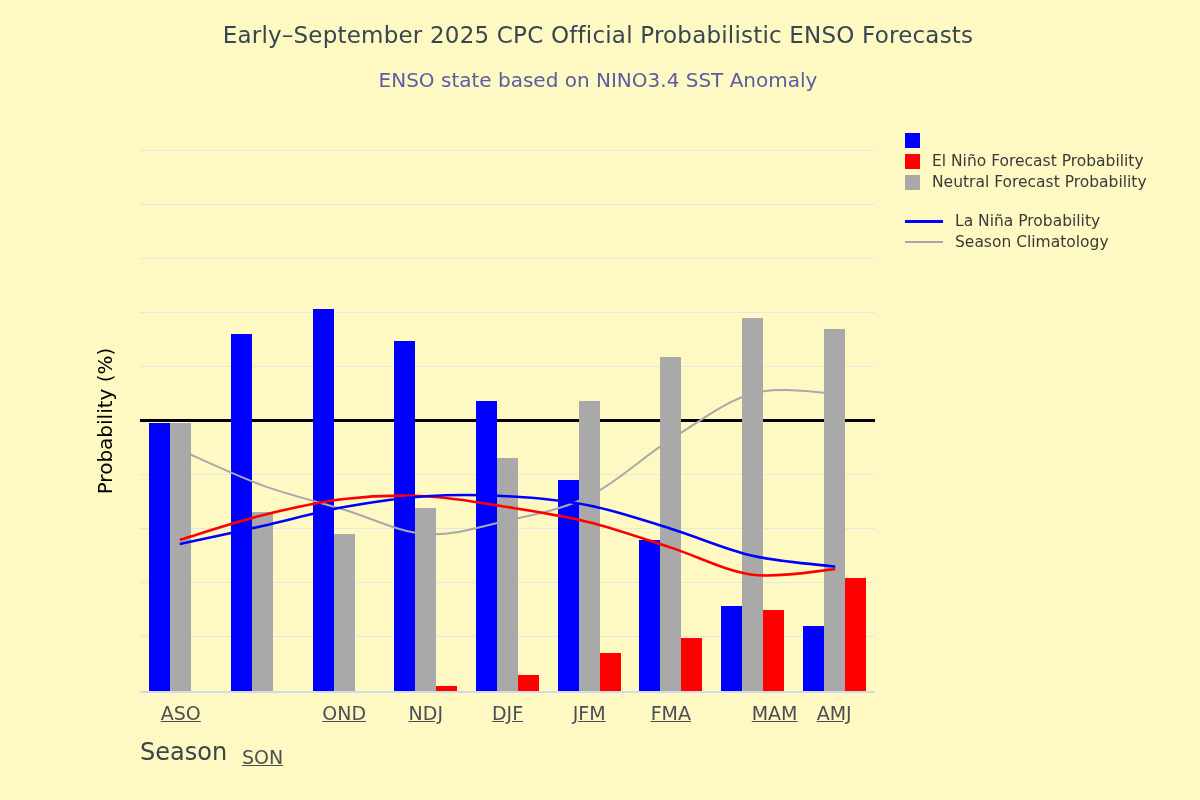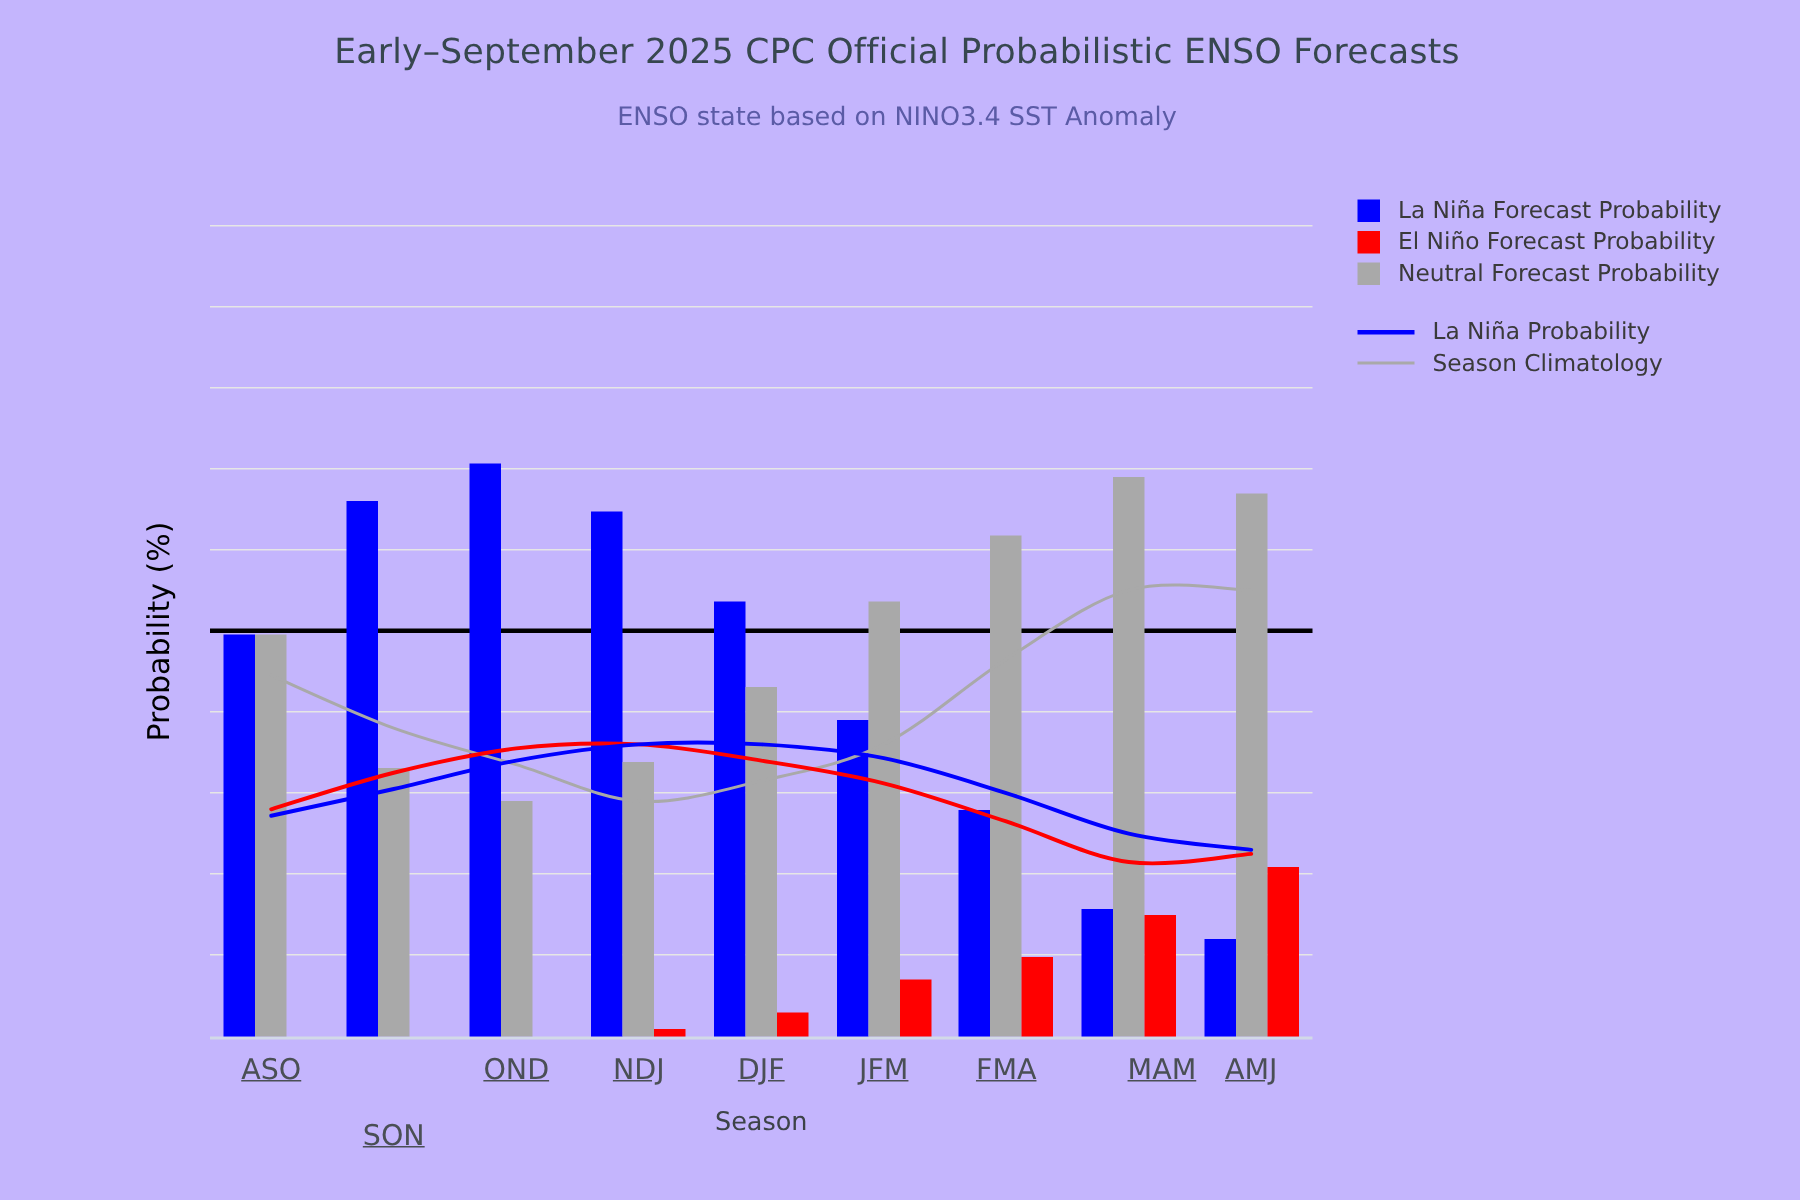--- a/index.html
+++ b/index.html
@@ -3,33 +3,33 @@
 <meta charset="utf-8">
 <style>
   * { box-sizing: border-box; }
   html, body {
     margin: 0; padding: 0;
     width: 1200px; height: 800px;
     background: #ffffff;
     font-family: "DejaVu Sans", "Liberation Sans", sans-serif;
     overflow: hidden;
   }
-  #page { position: relative; width: 1200px; height: 800px; background:#c4b5fd; }
+  #page { position: relative; width: 1200px; height: 800px; background:#fef9c3; }
 
   
   .title {
     position: absolute; left: 0; top: 22px; width: 1196px;
     text-align: center;
     font-size: 23px; color: #37474f; letter-spacing: .2px;
     white-space: nowrap;
   }
   .subtitle {
     position: absolute; left: 0; width: 1196px;
     text-align: center;
-    font-size: 17px; color: #5b5ba6;
+    font-size: 20px; color: #5b5ba6;
     white-space: nowrap;
   }
   .subtitle.l1 { top: 68px; }
   .subtitle.l2 { top: 98px; }
 
   
   #plot {
     position: absolute;
     left: 140px; top: 150px;
     width: 735px; height: 541px;
@@ -47,22 +47,21 @@
     width: 90px;
     text-align: center;
     font-size: 19px; color: #4a4f55;
     transform: translateX(-50%);
     text-decoration: underline;
   }
 
   .axis-label-x {
     position: absolute;
     left: 0; top: 588px; width: 735px;
-    text-align: center;
-    font-size: 17px; color: #3d4348;
+    font-size: 24px; color: #3d4348;
   }
   .axis-label-y {
     position: absolute;
     left: -108px; top: 50%;
     transform: translateY(-50%) rotate(-90deg);
     transform-origin: center center;
     font-size: 20px; color: #000;
     white-space: nowrap;
   }
 
@@ -163,21 +162,20 @@
         <div class="xtick" style="left: 612.5px; text-align: right;">MAM</div>
         <div class="xtick" style="left: 694.167px;">AMJ</div>
       </div>
     <div class="axis-label-x">Season</div>
     <div class="axis-label-y">Probability (%)</div>
   </div>
 
   <div id="legend">
       <div class="legend-row">
         <span class="swatch blue"></span>
-        <span class="legend-label">La Niña Forecast Probability</span>
       </div>
       <div class="legend-row">
         <span class="swatch red"></span>
         <span class="legend-label">El Niño Forecast Probability</span>
       </div>
       <div class="legend-row">
         <span class="swatch gray"></span>
         <span class="legend-label">Neutral Forecast Probability</span>
       </div>
       <div class="legend-row gap">

